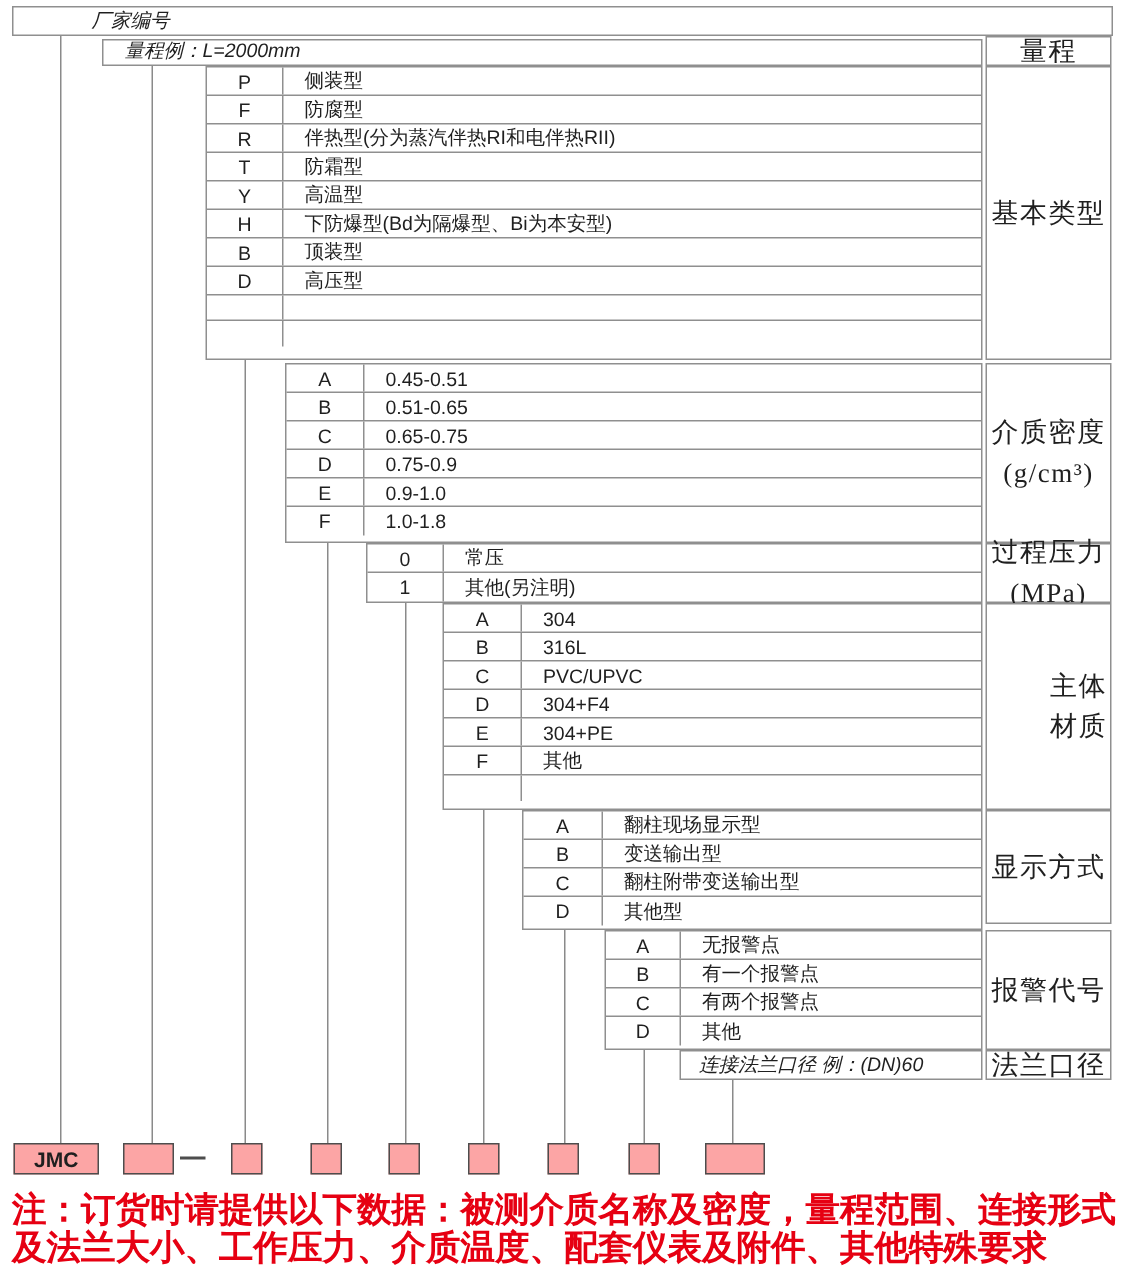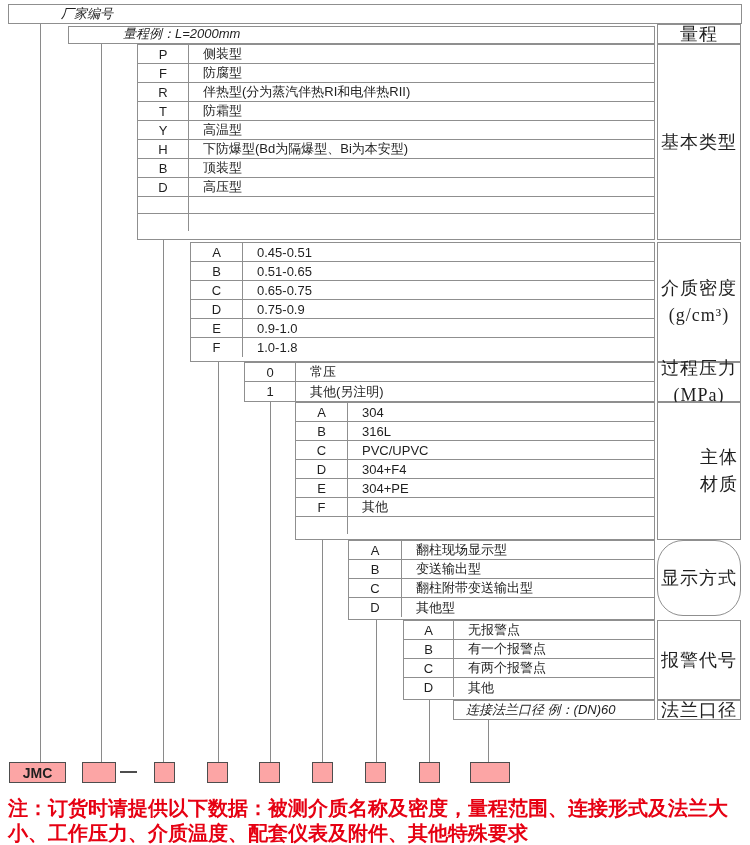--- a/index.html
+++ b/index.html
@@ -23,34 +23,34 @@
   }
   .vline{position:absolute;width:1px;background:#8a8a8a;}
   .model-box{
     position:absolute;top:762px;height:21px;border:1.5px solid #4d4d4d;box-sizing:border-box;
     display:flex;align-items:center;justify-content:center;background:#fca5a5;
     font-weight:bold;font-size:14px;
   }
   .dash{position:absolute;height:2px;background:#4d4d4d;}
   #note{
     position:absolute;left:8px;top:796px;width:740px;
-    color:#e60012;font-weight:bold;font-size:20px;line-height:25px;
-    font-family:Liberation Serif, serif;
+    color:#e60012;font-weight:bold;font-size:23px;line-height:25px;
+    font-family:Liberation Mono, monospace;
   }
 </style>
 </head>
 <body>
 
 <div id="canvas">
 
   <div class="box hdr" style="left:8px;top:4px;width:734px;height:20px;">
     <span style="padding-left:52px;">厂家编号</span>
   </div>
 
-  <div class="box hdr" style="left:68px;top:26px;width:587px;height:18px;padding-left:40px;">
+  <div class="box hdr" style="left:68px;top:26px;width:587px;height:18px;">
     <span style="padding-left:14px;">量程例：L=2000mm</span>
   </div>
 
   <div class="section" id="sec0" style="left:137px;top:44px;width:518px;height:196px;">
       <div class="spec-row" style="height: 19px;">
         <div class="code-cell" style="width: 51px;">P</div>
         <div class="desc-cell">侧装型</div>
       </div>
       <div class="spec-row" style="height: 19px;">
         <div class="code-cell" style="width: 51px;">F</div>
@@ -200,21 +200,21 @@
   <div class="side-cell" style="left:657px;top:44px;width:84px;height:196px;">基本类型</div>
   <div class="side-cell" style="left:657px;top:242px;width:84px;height:120px;">
     <span>介质密度</span>
     <span>(g/cm³)</span>
   </div>
   <div class="side-cell" style="left:657px;top:362px;width:84px;height:40px;">
     <span>过程压力</span>
     <span>(MPa)</span>
   </div>
   <div class="side-cell" style="left:657px;top:402px;width:84px;height:138px;padding-left:40px;">主体材质</div>
-  <div class="side-cell" style="left:657px;top:540px;width:84px;height:76px;border-radius:26px;">显示方式</div>
+  <div class="side-cell" style="left:657px;top:540px;width:84px;height:76px;">显示方式</div>
   <div class="side-cell" style="left:657px;top:620px;width:84px;height:80px;">报警代号</div>
   <div class="side-cell" style="left:657px;top:700px;width:84px;height:20px;">法兰口径</div>
 
   <div class="vline" style="left:40px;top:24px;height:738px;"></div>
   <div class="vline" style="left:101px;top:44px;height:718px;"></div>
   <div class="vline" style="left:163px;top:240px;height:522px;"></div>
   <div class="vline" style="left:218px;top:362px;height:400px;"></div>
   <div class="vline" style="left:270px;top:402px;height:360px;"></div>
   <div class="vline" style="left:322px;top:540px;height:222px;"></div>
   <div class="vline" style="left:376px;top:620px;height:142px;"></div>

